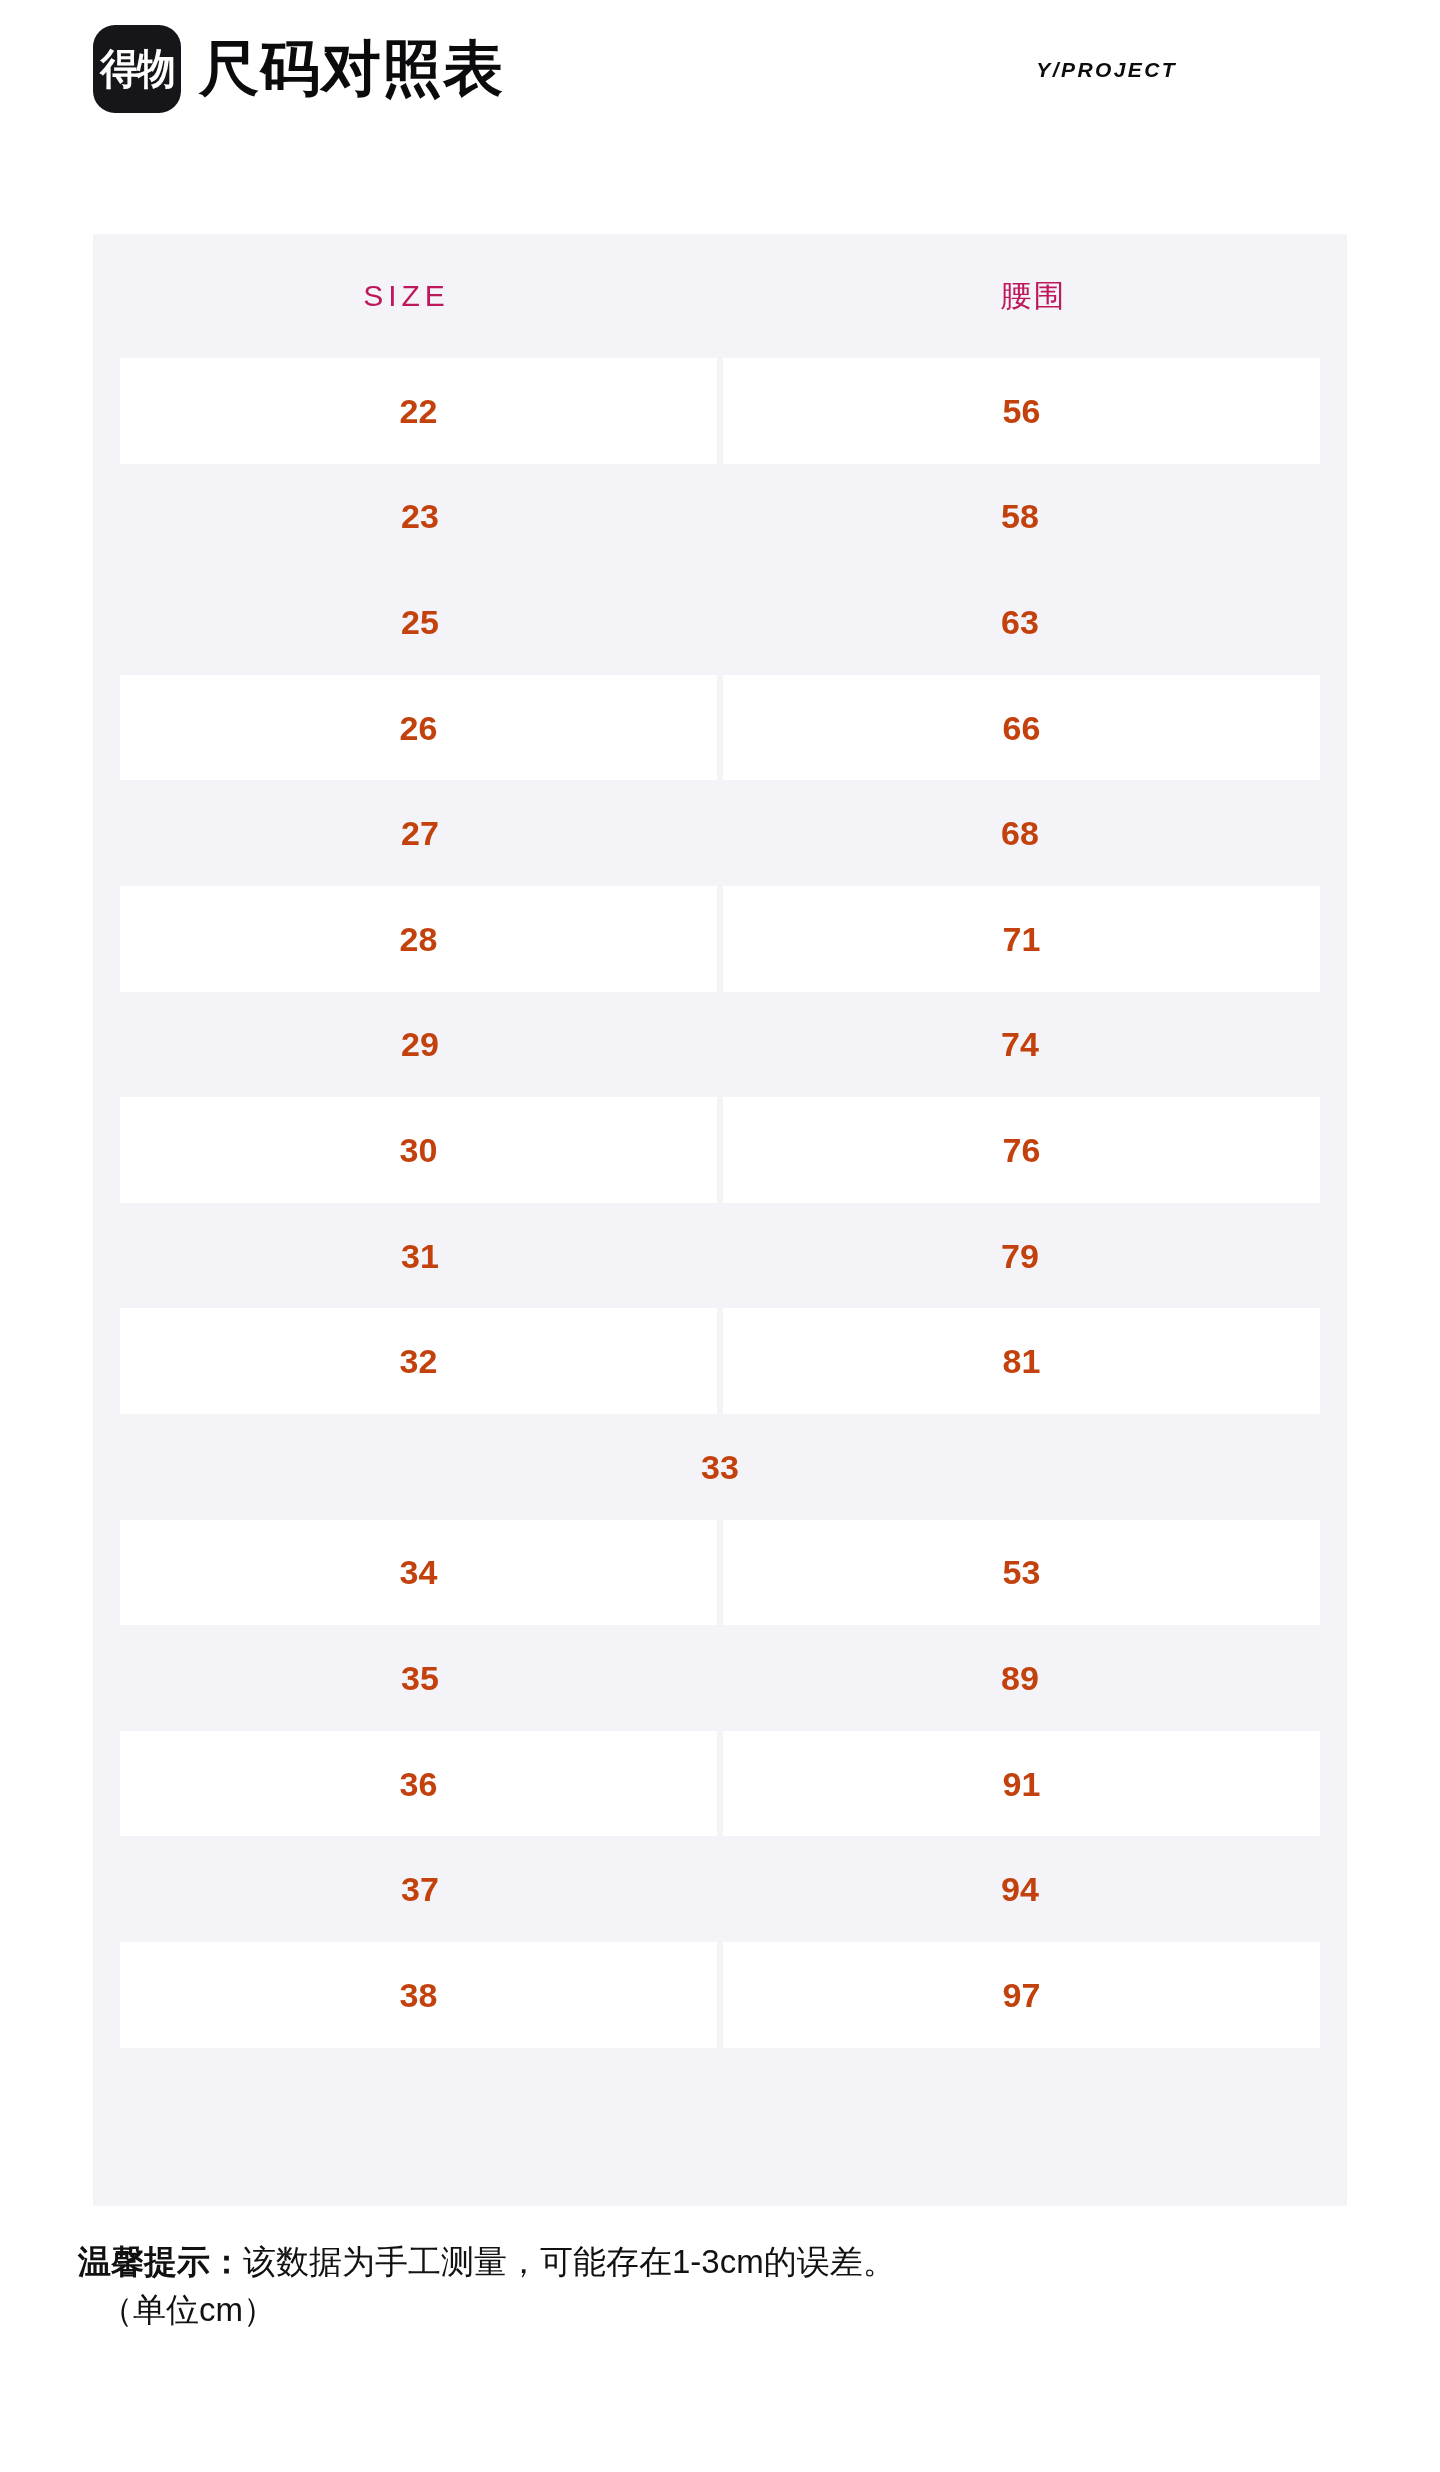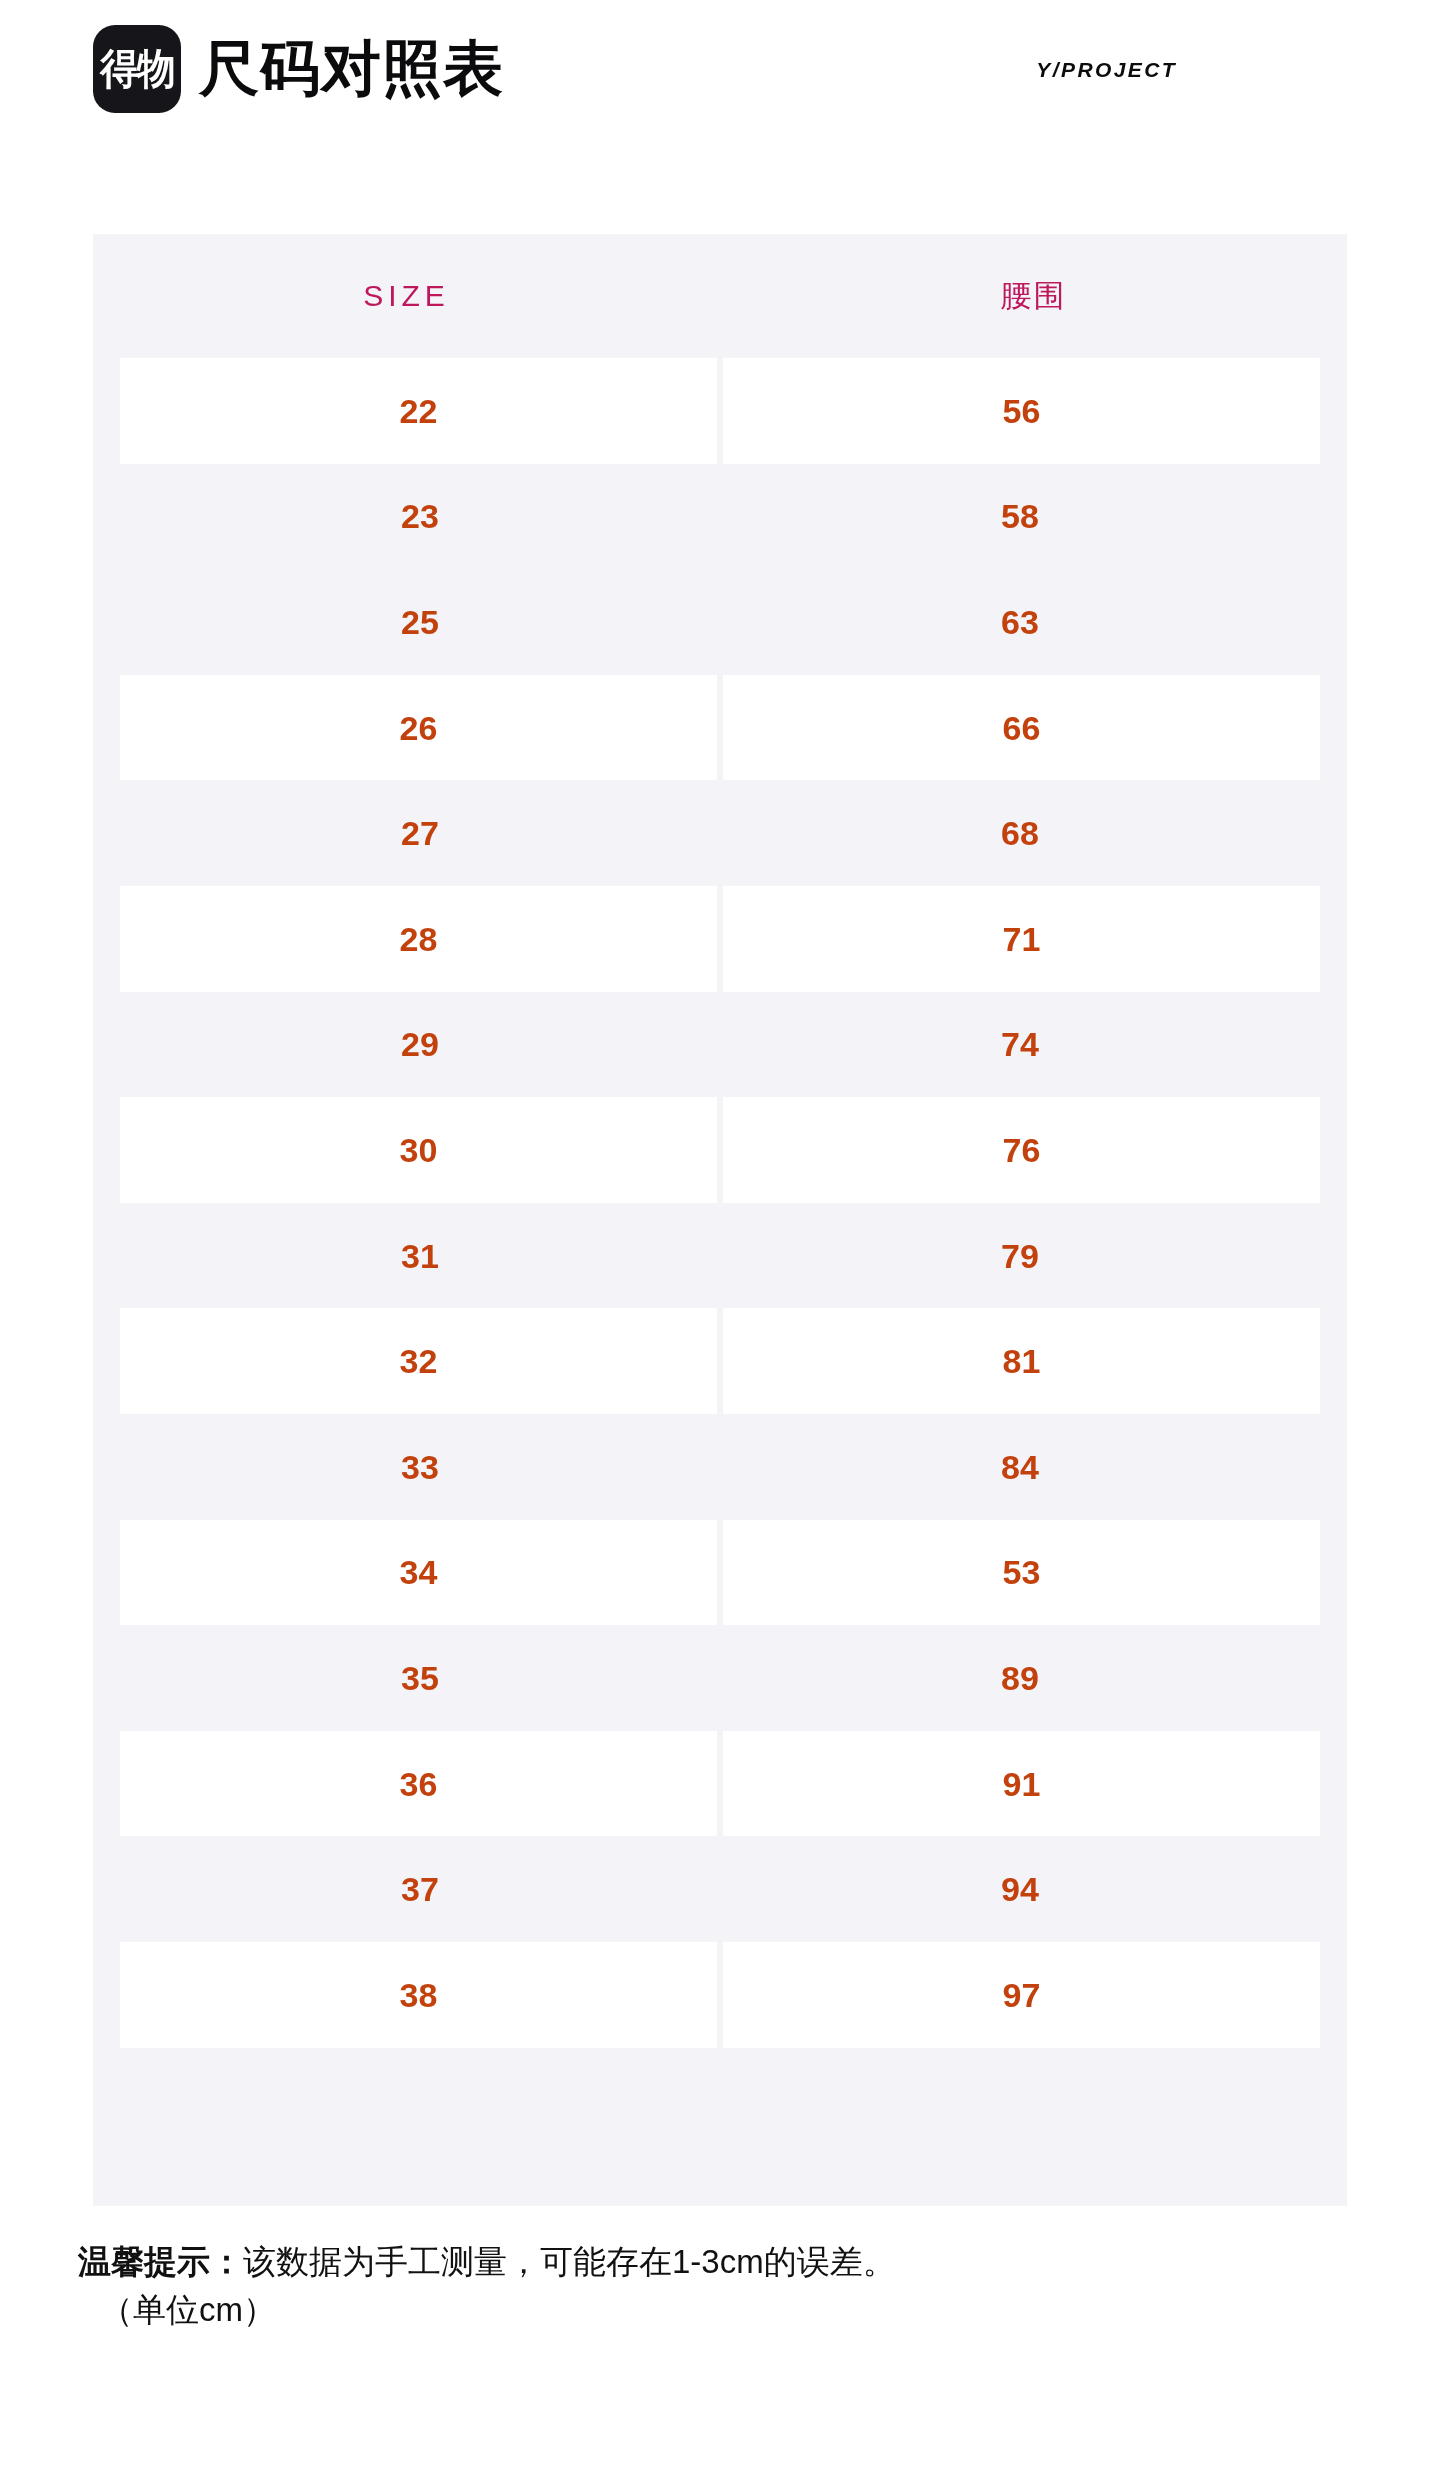--- a/index.html
+++ b/index.html
@@ -218,21 +218,20 @@
       <div class="row plain">
         <div class="cell">31</div>
         <div class="cell">79</div>
       </div>
       <div class="row card">
         <div class="cell">32</div>
         <div class="cell">81</div>
       </div>
       <div class="row plain">
         <div class="cell">33</div>
-        <div class="cell">84</div>
       </div>
       <div class="row card">
         <div class="cell">34</div>
         <div class="cell">53</div>
       </div>
       <div class="row plain">
         <div class="cell">35</div>
         <div class="cell">89</div>
       </div>
       <div class="row card">

